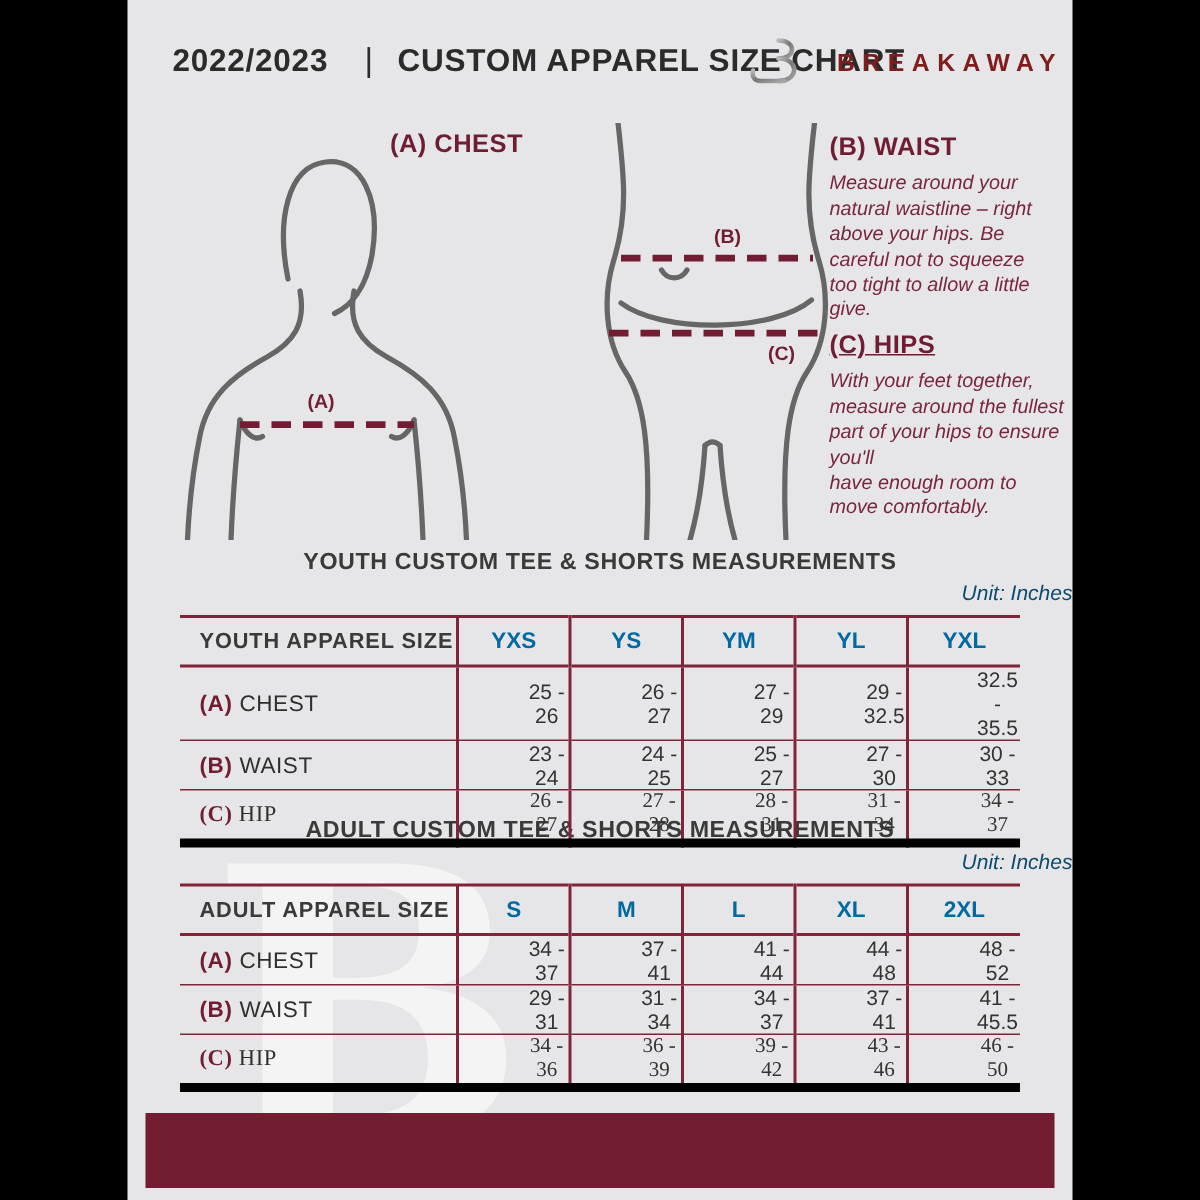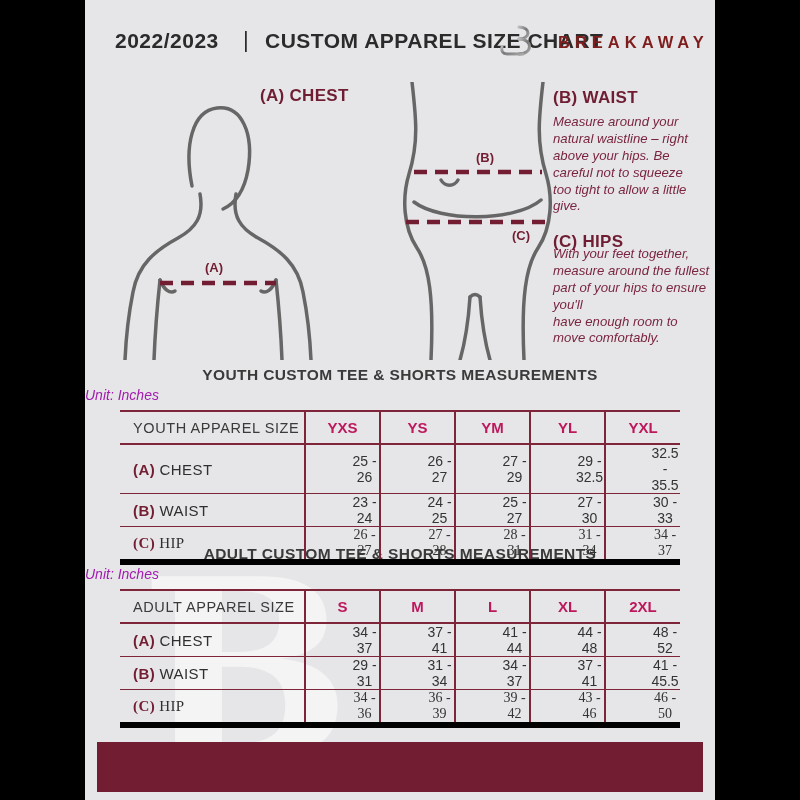--- a/index.html
+++ b/index.html
@@ -21,32 +21,32 @@
   
   .guide-head{position:absolute;font-size:17px;font-weight:bold;color:#6f1d33;letter-spacing:.3px;}
   .guide-body{position:absolute;font-size:13.2px;font-style:italic;color:#7a2540;line-height:1.28;white-space:pre-line;}
   .fig-label{position:absolute;font-size:13px;font-weight:bold;color:#721d32;}
   
   .fig{position:absolute;}
   .fig path{fill:none;stroke:#666;stroke-width:3.5;stroke-linecap:round;}
   .fig .dash{stroke:#721d32;stroke-width:4.5;stroke-dasharray:13 8;stroke-linecap:butt;}
   
   .sec-title{position:absolute;left:0;width:630px;text-align:center;font-size:15.5px;font-weight:bold;color:#3a3a3a;letter-spacing:.4px;}
-  .sec-unit{position:absolute;left:0;width:630px;text-align:left;font-size:14px;font-style:italic;color:#a21caf;}
+  .sec-unit{position:absolute;left:0;width:630px;text-align:right;font-size:14px;font-style:italic;color:#0c4a6e;}
   
   .size-table{
     position:absolute;left:35px;width:560px;border-collapse:collapse;table-layout:fixed;z-index:1;
   }
   .size-table th,.size-table td{border-left:2px solid #7e2539;padding:0;}
   .size-table th:first-child,.size-table td:first-child{border-left:none;}
   .size-table thead tr{border-top:2px solid #7e2539;border-bottom:2px solid #7e2539;}
   .size-table tbody tr{border-bottom:1px solid #7e2539;}
   .size-table tbody tr:last-child{border-bottom:6px solid #000000;font-family:Liberation Serif, serif;}
-  .size-table th{height:31px;font-size:15px;font-weight:bold;color:#be185d;text-align:center;}
-  .size-table th.first{font-weight:normal;text-align:left;padding-left:13px;font-size:14.5px;letter-spacing:.6px;color:#3a3a3a;margin-top:26px;}
+  .size-table th{height:31px;font-size:15px;font-weight:bold;color:#0369a1;text-align:center;}
+  .size-table th.first{font-weight:bold;text-align:left;padding-left:13px;font-size:14.5px;letter-spacing:.6px;color:#3a3a3a;margin-top:26px;}
   .size-table td{height:30px;text-align:center;font-size:14px;color:#333;padding-left:44px;}
   .size-table td.first{text-align:left;padding-left:13px;font-size:15px;color:#2f2f2f;letter-spacing:.4px;}
   .pfx{color:#721d32;font-weight:bold;}
   
   .watermark{
     position:absolute;left:55px;top:545px;font-family:"DejaVu Serif", serif;
     font-size:250px;line-height:1;color:rgba(255,255,255,0.55);z-index:0;font-weight:bold;
   }
   .footer-bar{
     position:absolute;left:12px;top:742px;width:606px;height:50px;background:#721d32;z-index:2;
@@ -104,21 +104,21 @@
     <path class="dash" d="M6 140 H150"></path>
   </svg>
   <div class="fig-label" style="left:391px;top:150px;">(B)</div>
   <div class="fig-label" style="left:427px;top:228px;">(C)</div>
 
   <div class="guide-head" style="left:175px;top:86px;">(A) CHEST</div>
 
   <div class="guide-head" style="left:468px;top:88px;">(B) WAIST</div>
   <div class="guide-body" style="left:468px;top:114px;width:146px;">Measure around your natural waistline – right above your hips. Be careful not to squeeze too tight to allow a little give.</div>
 
-  <div class="guide-head" style="left:468px;top:232px;">(C) HIPS</div>
+  <div class="guide-head" style="left:468px;top:220px;text-decoration:underline;">(C) HIPS</div>
   <div class="guide-body" style="left:468px;top:246px;width:158px;">With your feet together, measure around the fullest part of your hips to ensure you'll
 have enough room to move comfortably.</div>
 
   <div class="sec-title" style="top:366px;">YOUTH CUSTOM TEE &amp; SHORTS MEASUREMENTS</div>
   <div class="sec-unit" style="top:387px;">Unit: Inches</div>
 
   <table class="size-table" style="top:410px;">
     <colgroup>
         <col style="width:185px">
         <col style="width:75px">

